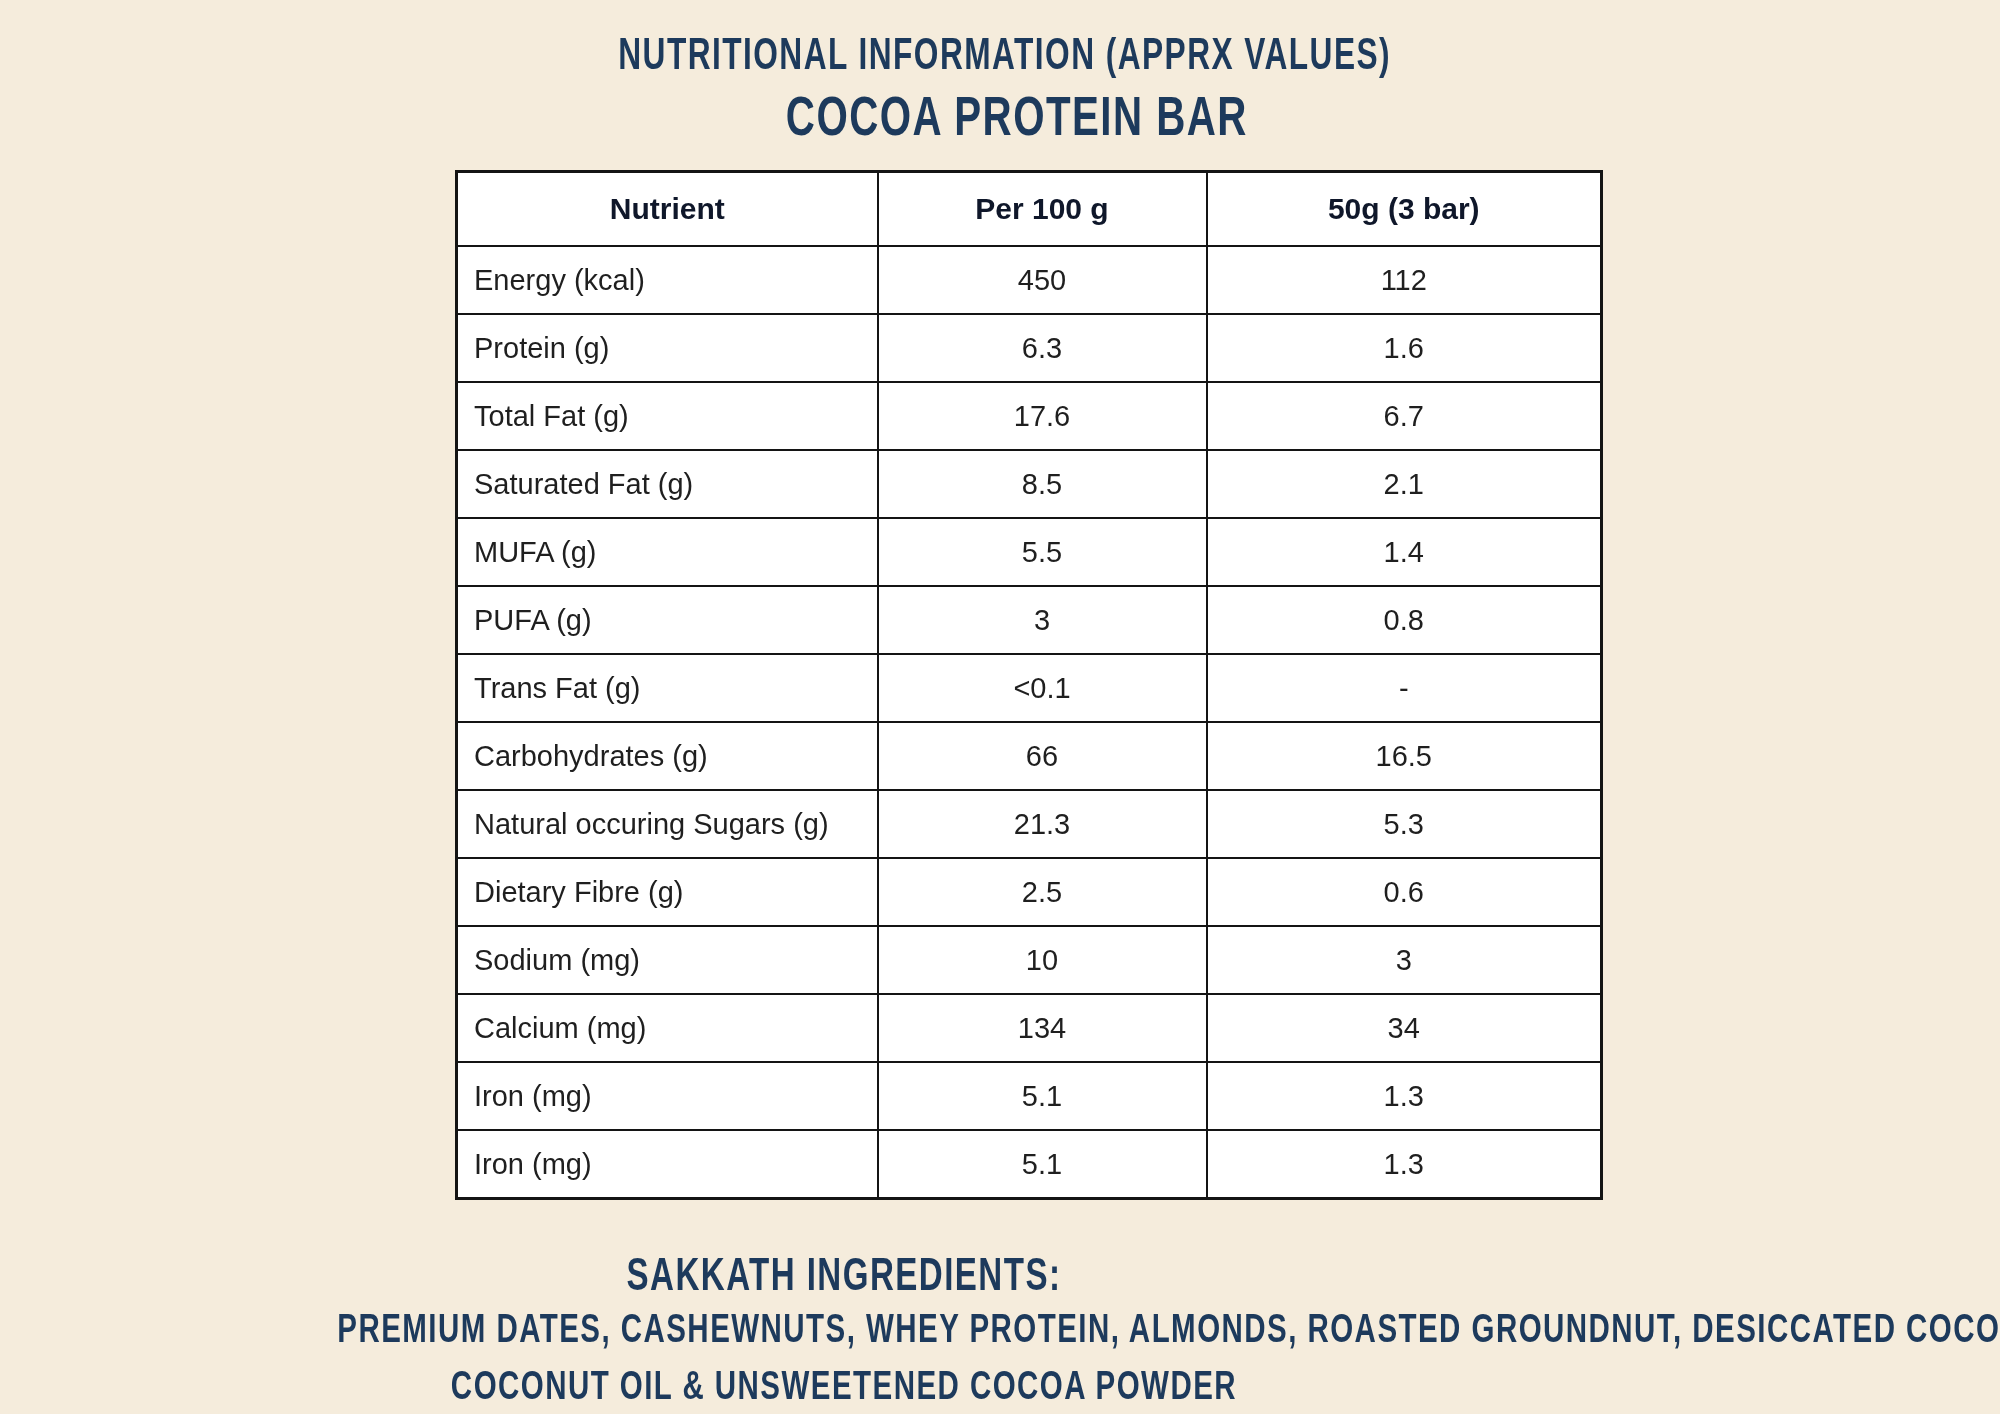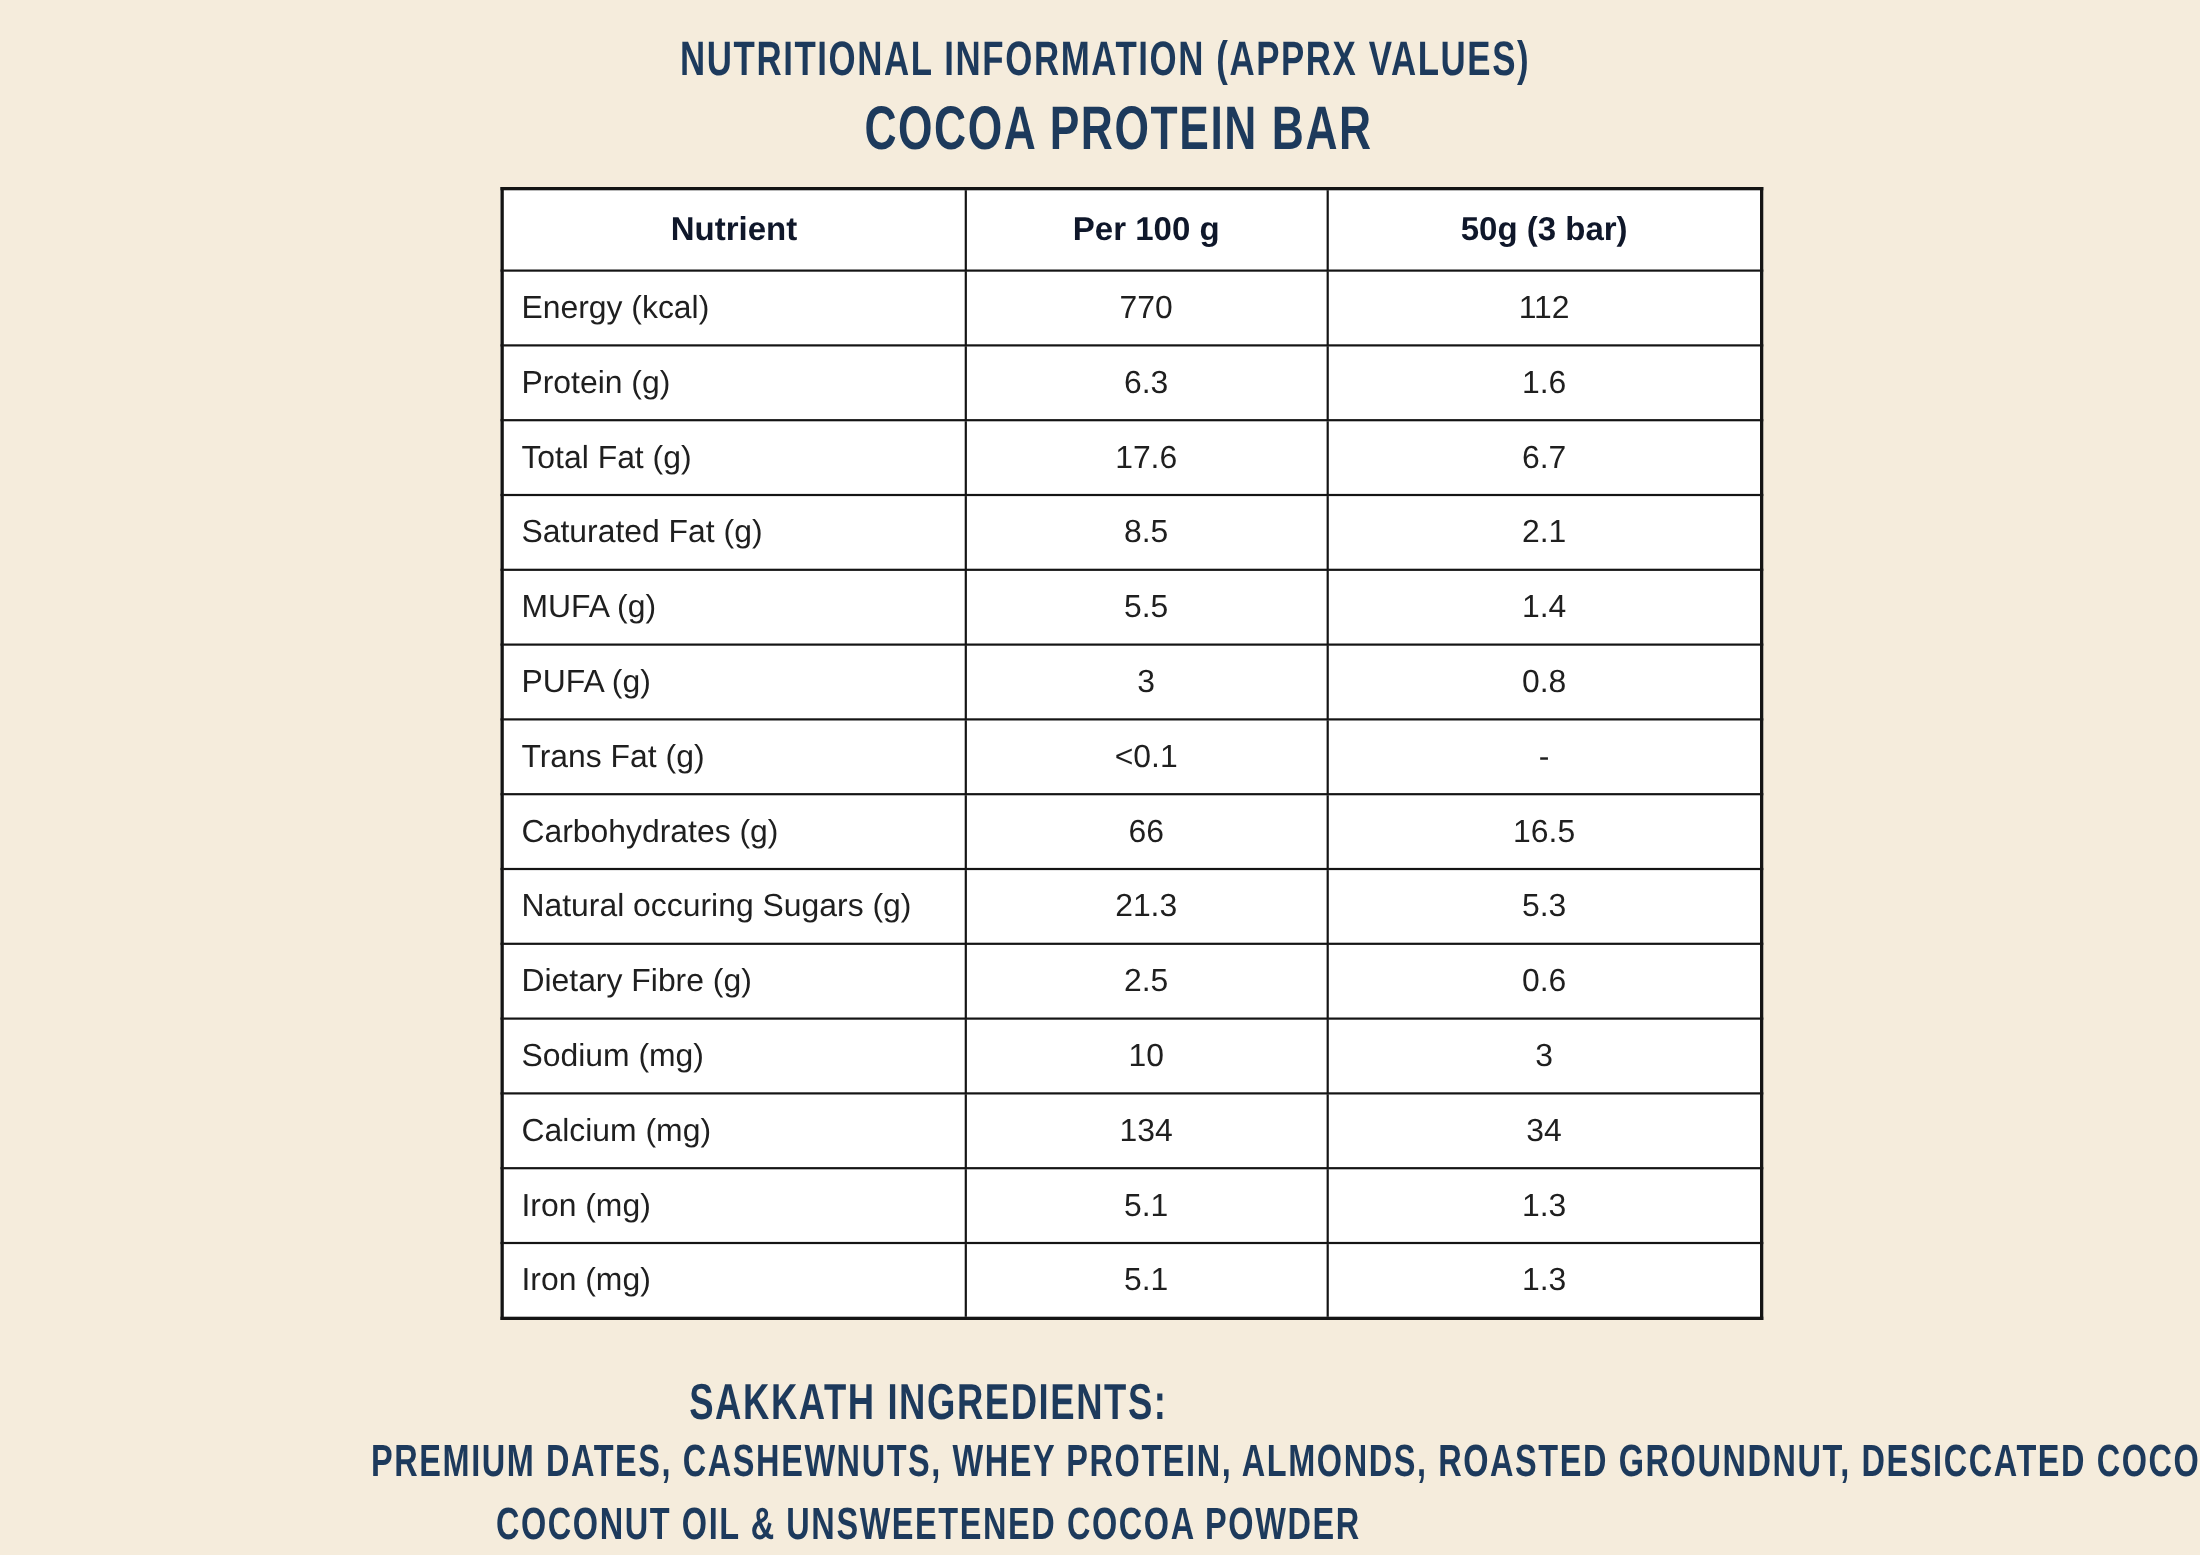--- a/index.html
+++ b/index.html
@@ -96,21 +96,21 @@
     <thead>
       <tr>
         <th>Nutrient</th>
         <th>Per 100 g</th>
         <th>50g (3 bar)</th>
       </tr>
     </thead>
     <tbody>
       <tr>
         <td class="nutrient-cell">Energy (kcal)</td>
-        <td class="value-cell">770</td>
+        <td class="value-cell">450</td>
         <td class="value-cell">112</td>
       </tr>
       <tr>
         <td class="nutrient-cell">Protein (g)</td>
         <td class="value-cell">6.3</td>
         <td class="value-cell">1.6</td>
       </tr>
       <tr>
         <td class="nutrient-cell">Total Fat (g)</td>
         <td class="value-cell">17.6</td>

